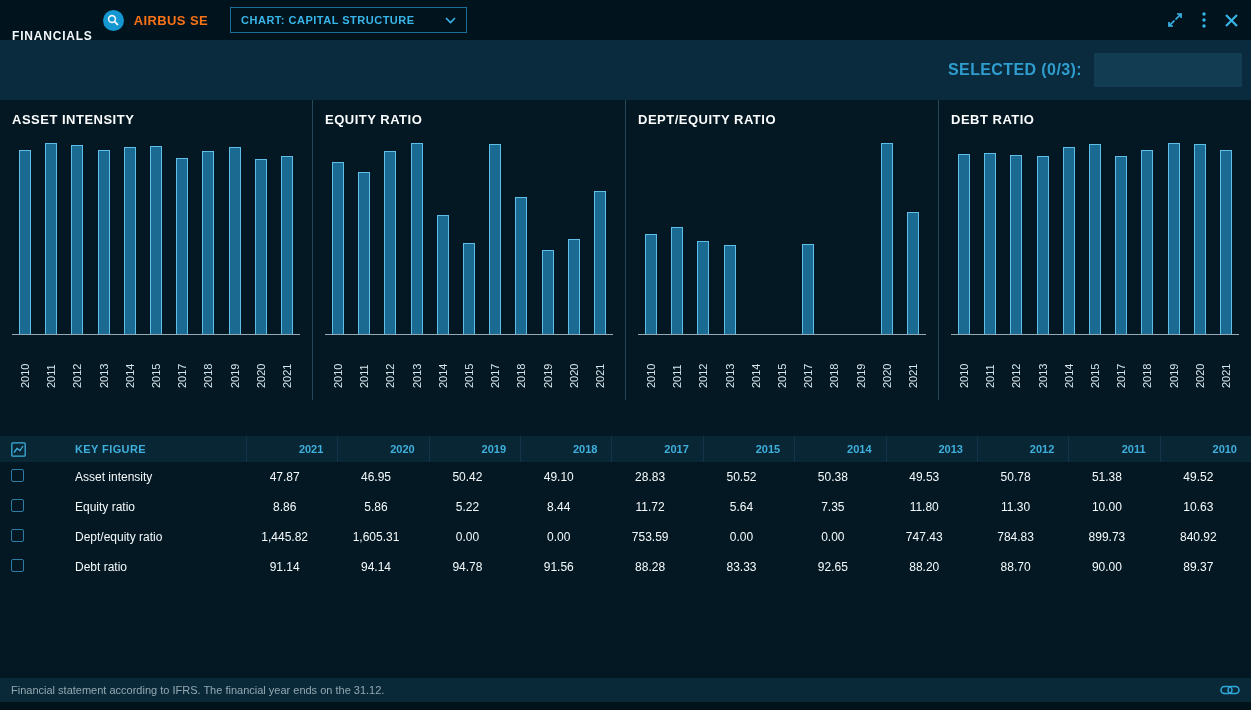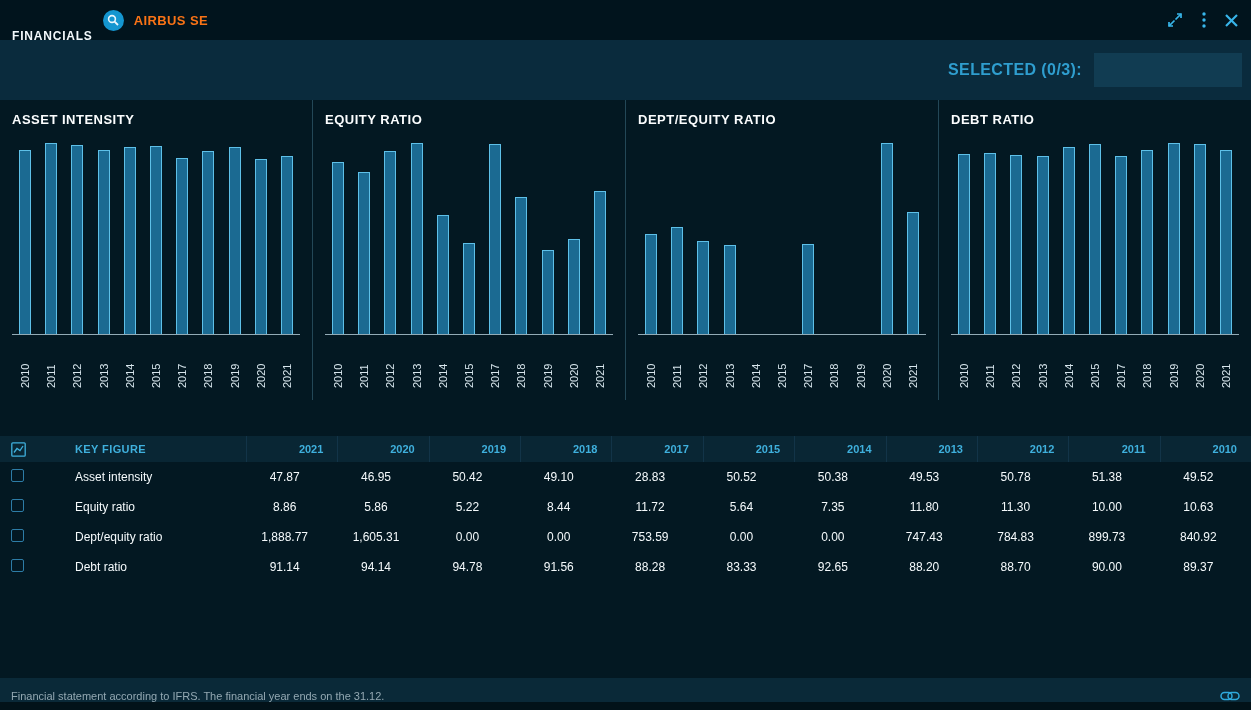--- a/index.html
+++ b/index.html
@@ -50,41 +50,49 @@
   .key-figure{padding-left:9px;letter-spacing:.4px;}
   .th-year{height:26px;display:flex;align-items:center;justify-content:flex-end;padding-right:14px;border-left:1px solid #123448;}
   .tbodyrow{height:30px;font-size:12px;color:#f5fafc;}
   .td-val{text-align:center;padding-right:14px;}
   .row-label{padding-left:9px;font-size:12px;}
   .checkbox{width:13px;height:13px;border:1px solid #2d7ca6;border-radius:2px;margin-left:11px;display:inline-block;cursor:pointer;}
 
   .spacer{flex:1 1 auto;}
 
   
-  .footer{height:24px;background:#0a2938;display:flex;align-items:flex-end;padding:0 11px;flex:0 0 auto;}
+  .footer{height:24px;background:#0a2938;display:flex;align-items:center;padding:0 11px;flex:0 0 auto;}
   .footer-note{color:#93a8b2;font-size:11px;}
   .footer-link{margin-left:auto;cursor:pointer;display:flex;align-items:center;color:#2fa9dc;}
   .bottom-strip{height:8px;background:#021219;flex:0 0 auto;}
 
   svg{display:block;}
 </style>
 </head>
 <body>
 
 <div class="app">
 
   <header class="topbar">
     <span class="app-title">FINANCIALS</span>
     <span class="search-btn">
       <svg width="12" height="12" viewBox="0 0 12 12">
           <circle cx="5" cy="5" r="3.4" fill="none" stroke="#eaf6fc" stroke-width="1.6"></circle>
           <line x1="7.6" y1="7.6" x2="11" y2="11" stroke="#eaf6fc" stroke-width="1.8"></line>
         </svg>
     </span>
     <span class="company">AIRBUS SE</span>
+    <div class="chart-select">
+      <span>CHART: CAPITAL STRUCTURE</span>
+      <span>
+        <svg width="11" height="7" viewBox="0 0 11 7">
+            <polyline points="1,1 5.5,5.5 10,1" fill="none" stroke="#38b6ea" stroke-width="1.6"></polyline>
+          </svg>
+      </span>
+    </div>
     <div class="topbar-right">
       <span class="icon-btn">
         <svg width="18" height="18" viewBox="0 0 18 18" fill="none" stroke="#38b6ea" stroke-width="1.7">
             <path d="M11 3h4v4"></path>
             <path d="M15 3l-5.5 5.5"></path>
             <path d="M7 15H3v-4"></path>
             <path d="M3 15l5.5-5.5"></path>
           </svg>
       </span>
       <span class="icon-btn">
@@ -359,21 +367,21 @@
           <div class="cell td-val">5.64</div>
           <div class="cell td-val">7.35</div>
           <div class="cell td-val">11.80</div>
           <div class="cell td-val">11.30</div>
           <div class="cell td-val">10.00</div>
           <div class="cell td-val">10.63</div>
         </div>
         <div class="trow tbodyrow">
           <div class="cell"><span class="checkbox"></span></div>
           <div class="cell row-label">Dept/equity ratio</div>
-          <div class="cell td-val">1,888.77</div>
+          <div class="cell td-val">1,445.82</div>
           <div class="cell td-val">1,605.31</div>
           <div class="cell td-val">0.00</div>
           <div class="cell td-val">0.00</div>
           <div class="cell td-val">753.59</div>
           <div class="cell td-val">0.00</div>
           <div class="cell td-val">0.00</div>
           <div class="cell td-val">747.43</div>
           <div class="cell td-val">784.83</div>
           <div class="cell td-val">899.73</div>
           <div class="cell td-val">840.92</div>

